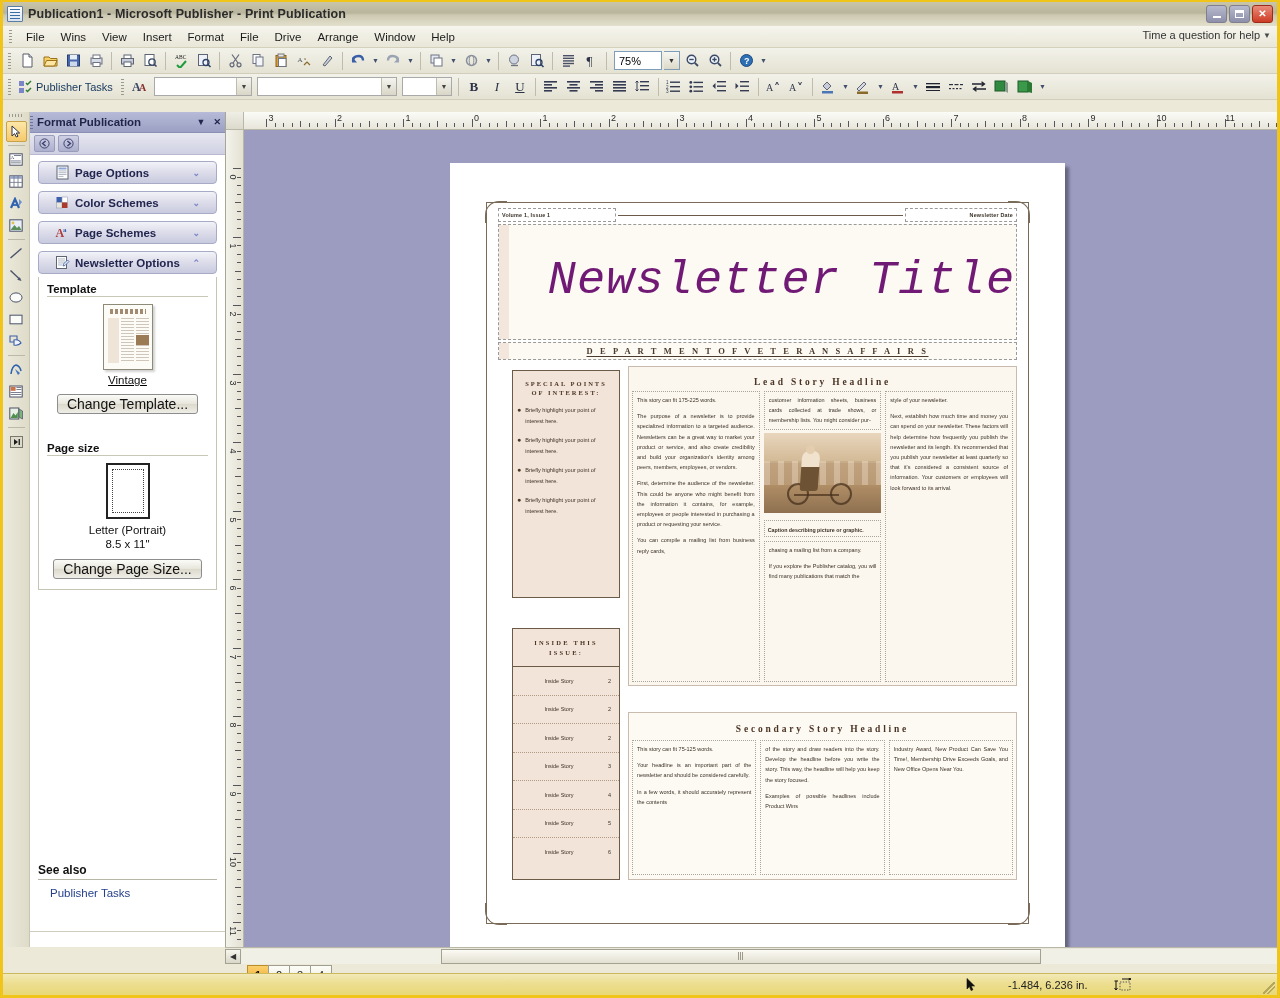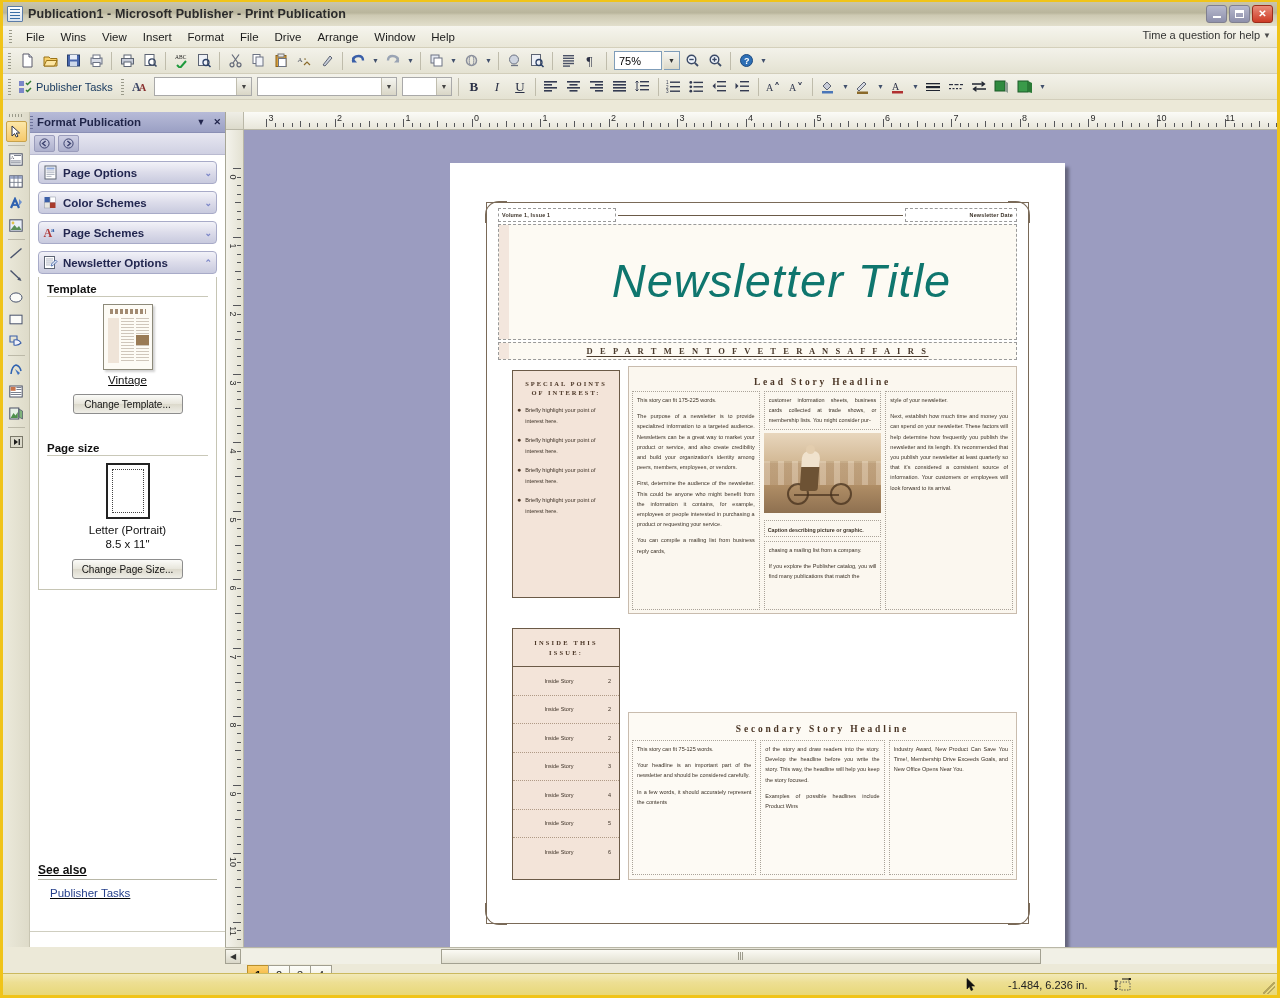--- a/index.html
+++ b/index.html
@@ -164,21 +164,21 @@
   .navb {
     width: 21px; height: 17px; border: 1px solid #9a9cbb; border-radius: 2px;
     background: linear-gradient(180deg,#cfd0e4,#adb0cd);
     display:flex;align-items:center;justify-content:center;font-size:10px;color:#2b2f58;
   }
   .tp-body { flex: 1; overflow: hidden; padding: 6px 8px 0 8px; }
   .acc {
     height: 23px; margin-bottom: 7px; display: flex; align-items: center;
     border: 1px solid #a8abc8; border-radius: 4px;
     background: linear-gradient(180deg,#f2f2f8 0%, #dcdcea 50%, #c8cade 100%);
-    padding: 0 4px; font-weight: bold; font-size: 11.5px; color: #22264f;
+    padding: 0 16px; font-weight: bold; font-size: 11.5px; color: #22264f;
   }
   .acc .ai { width: 15px; height: 15px; margin-right: 5px; flex: none; position: relative; }
   .acc .lbl { flex: 1; }
   .acc .chev { color: #7b86c8; font-size: 9px; }
 
   .sect { border: 1px solid #c6c5b4; border-top: none; padding: 6px 8px 10px 8px; margin-top: -4px; }
   .sublabel {
     font-weight: bold; font-size: 11.5px; color: #111; border-bottom: 1px solid #c9c8b8;
     padding-bottom: 1px; margin-bottom: 7px;
   }
@@ -192,33 +192,33 @@
   .thumb .th-col { position:absolute; top:13px; bottom:6px; background:#efe4d8; }
   .thumb .th-c1 { left:4px; width:11px; }
   .thumb .th-c2 { left:17px; width:13px; background: repeating-linear-gradient(180deg,#cfc6bb 0 1px,transparent 1px 3px);}
   .thumb .th-c3 { left:32px; width:13px; background: repeating-linear-gradient(180deg,#cfc6bb 0 1px,transparent 1px 3px);}
   .thumb .th-img { position:absolute; left:32px; top:30px; width:13px; height:10px; background:#9a7b56;}
   .thumbcap { font-size: 11.5px; color: #111; margin-top: 4px; }
   .btn {
     height: 20px; min-width: 110px; padding: 0 9px;
     border: 1px solid #8d8d8d; border-radius: 3px;
     background: linear-gradient(180deg,#fbfbf8 0%, #e8e6dc 48%, #dcd9cc 52%, #efeee7 100%);
-    font-size: 10px; color: #111; display: inline-flex; align-items: center; justify-content: center;
+    font-size: 14px; color: #111; display: inline-flex; align-items: center; justify-content: center;
   }
   .center { display: flex; justify-content: center; margin-top: 8px; }
   .pagesize {
     width: 44px; height: 56px; border: 2px solid #222; background: #fff;
     position: relative; margin: 2px auto 4px auto;
   }
   .pagesize:after {
     content:""; position:absolute; left:4px; top:4px; right:4px; bottom:4px;
     border: 1px dotted #444;
   }
   .pscap { text-align: center; font-size: 11.5px; color: #111; line-height: 14px; }
-  .seealso { position: absolute; left: 8px; right: 8px; bottom: 48px; text-decoration: underline; }
+  .seealso { position: absolute; left: 8px; right: 8px; bottom: 48px; }
   .seealso .hd {
     font-weight: bold; font-size: 12px; color: #111;
     border-bottom: 1px solid #b8b7a7; padding-bottom: 2px;
   }
   .seealso .lk { color: #26408b; font-size: 11.5px; padding: 7px 0 0 12px; }
   .tp-foot { height: 16px; border-top: 1px solid #cfcec0; }
 
   
   .docarea { flex: 1; position: relative; display: flex; flex-direction: column; min-width: 0; }
   .hruler {
@@ -279,22 +279,22 @@
   .volrow .v3 { width: 112px; justify-content: flex-end; }
   .vol-txt { font-size: 5.4px; font-weight: bold; color: #3b3228; letter-spacing: .2px; white-space: nowrap; }
 
   .titleband {
     position: absolute; left: 12px; right: 12px; top: 22px; height: 116px;
     background: #fdfaf3;
   }
   .titleband .lbar { position: absolute; left:0; top:0; bottom:0; width: 10px; background: #f3e6dd; }
   .nl-title {
     position: absolute; inset: 0; display: flex; align-items: center; justify-content: center;
-    font-family: Liberation Sans, sans-serif; font-style: italic;
-    font-size: 47px; color: #0f766e; letter-spacing: 1px;
+    font-family: Liberation Mono, monospace; font-style: italic;
+    font-size: 47px; color: #701a75; letter-spacing: 1px;
     transform: translateY(-2px);
     margin-left: 48px;
   }
   .deptband {
     position: absolute; left: 12px; right: 12px; top: 140px; height: 18px;
     display: flex; align-items: center; justify-content: center; background: #fdfaf3;
   }
   .deptband .lbar { position: absolute; left:0; top:0; bottom:0; width: 10px; background: #f3e6dd; }
   .dept-txt {
     font-family: "Liberation Serif", serif; font-size: 8.5px; color: #4a3a2c;
@@ -327,21 +327,21 @@
   }
   .iti-row {
     display: flex; align-items: center; height: 28.5px;
     border-bottom: 1px dotted #b09a86; padding: 0 8px 0 6px;
   }
   .iti-row:last-child { border-bottom: none; }
   .iti-row .nm { flex: 1; font-size: 5.5px; color: #3d3126; text-align: center; }
   .iti-row .pg { width: 12px; text-align: right; font-size: 5.5px; color: #3d3126; }
 
   .lead {
-    position: absolute; left: 130px; right: 0; top: 0; height: 248px;
+    position: absolute; left: 130px; right: 0; top: 0; height: 320px;
     background: #fbf7ef; border: 1px solid #c9bcae;
   }
   .lead-hd {
     height: 22px; display: flex; align-items: flex-end; justify-content: center;
     font-family: "Liberation Serif", serif; font-size: 9.5px; color: #4a3525;
     letter-spacing: 2.8px; font-weight: 600; padding-bottom: 2px;
   }
   .lead-cols { position: absolute; left: 3px; right: 3px; top: 24px; bottom: 3px; display: flex; gap: 4px; }
   .lcol { flex: 1; border: 1px dotted #aaa399; padding: 3px 4px; position: relative; }
   p.bt { font-size: 5.5px; line-height: 10.2px; color: #3b3126; margin: 0 0 6px 0; text-align: justify; }

